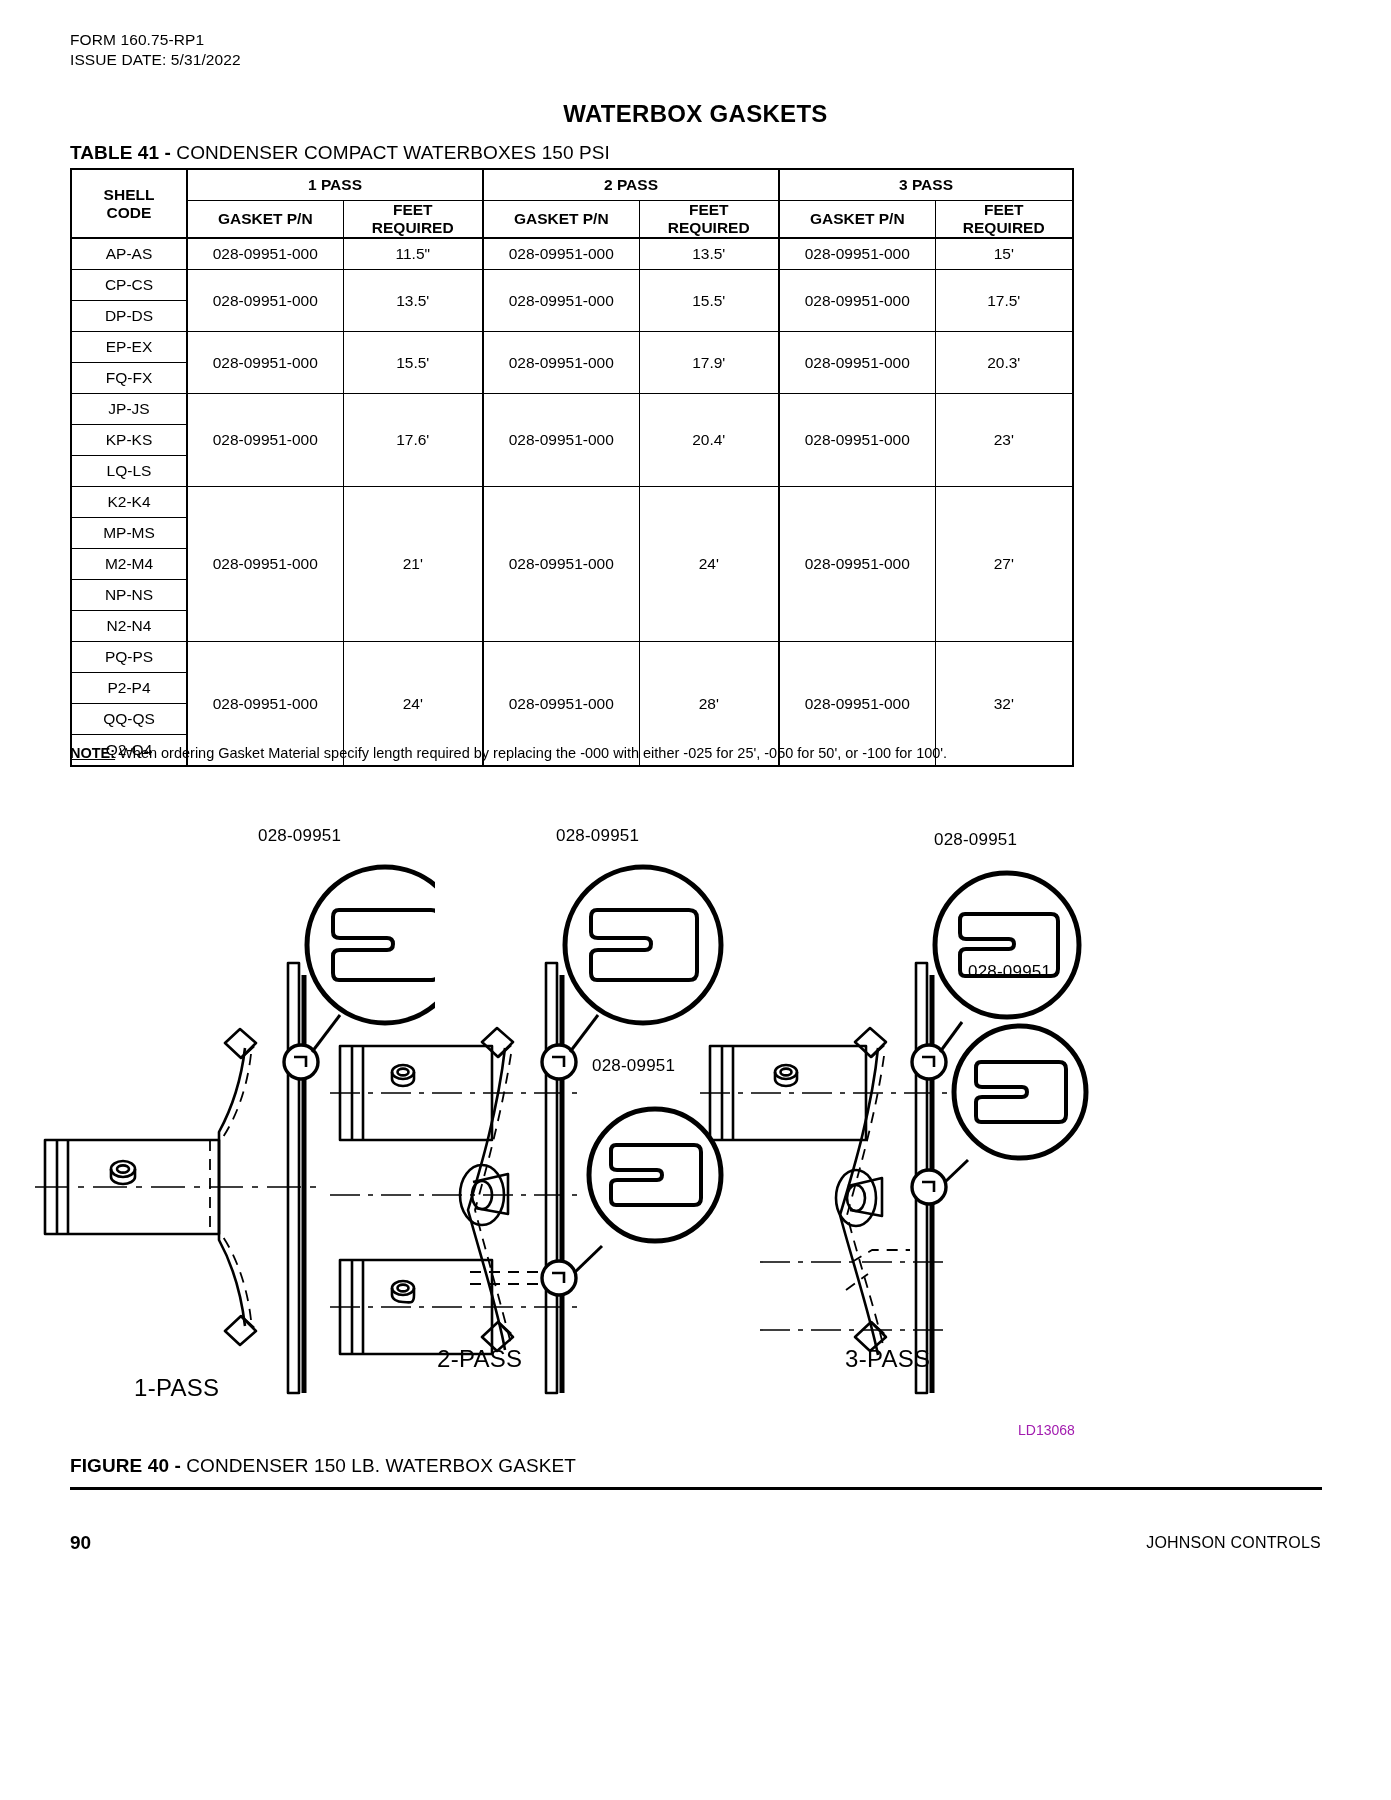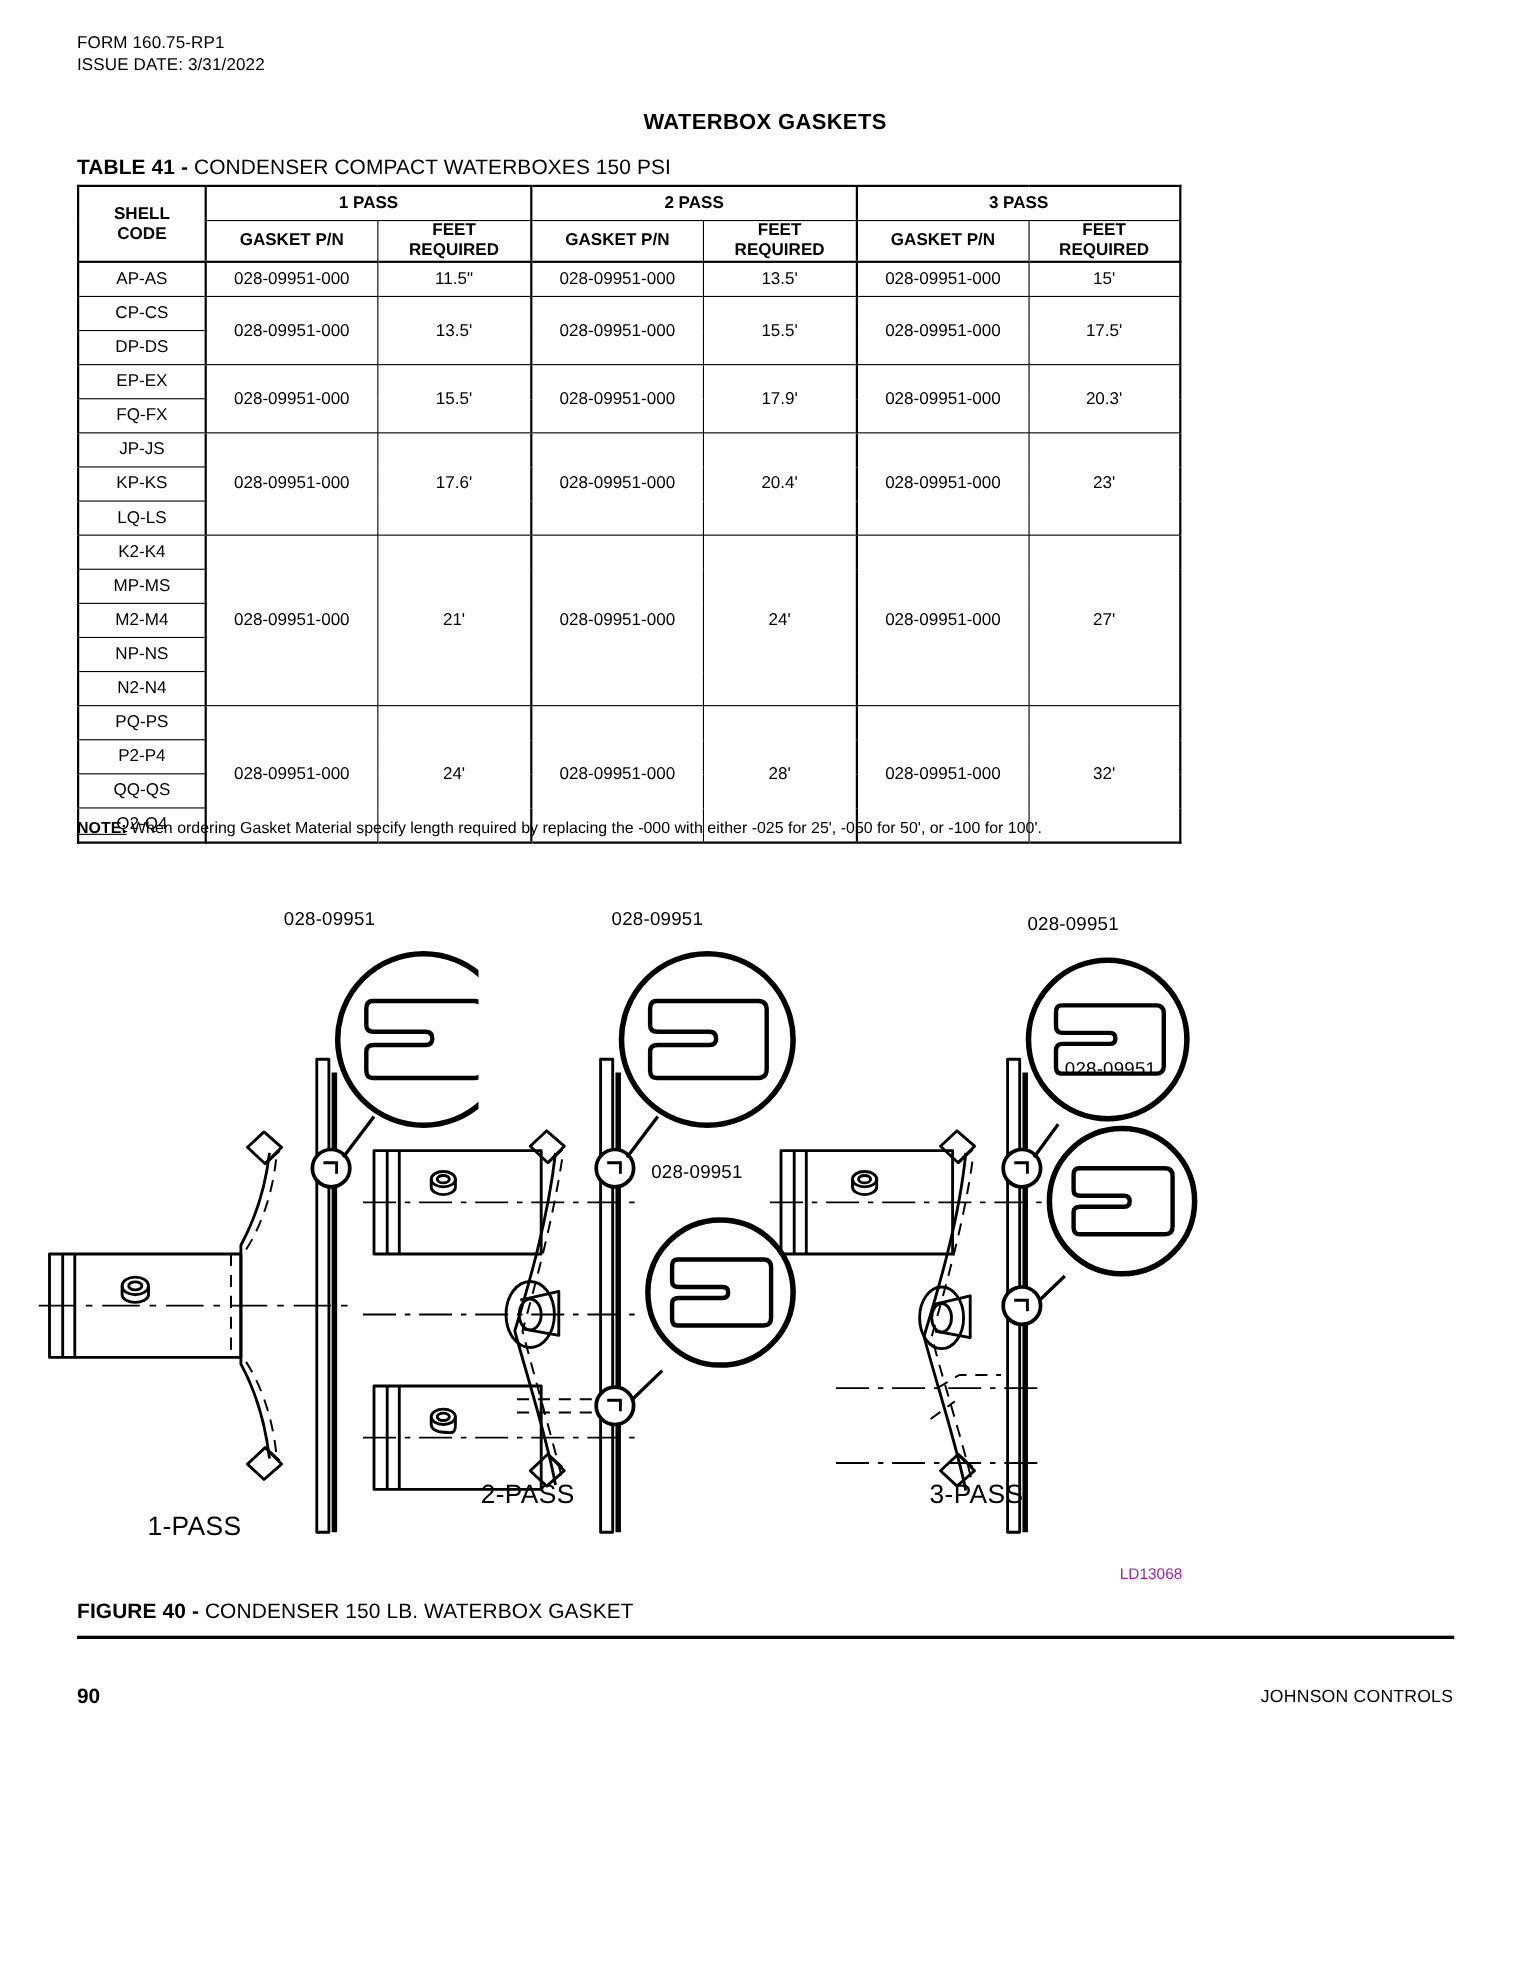--- a/index.html
+++ b/index.html
@@ -11,21 +11,21 @@
     position:relative;
     overflow:hidden;
   }
   .page { position:absolute; left:0; top:0; width:1391px; height:1540px; }
 
   
   .doc-header { position:absolute; left:70px; top:30px; font-size:15.5px; line-height:20px; letter-spacing:.1px; }
 
   .page-title {
     position:absolute; left:0; top:100px; width:1391px;
-    text-align:center; font-size:20px; font-weight:bold; letter-spacing:.3px;
+    text-align:center; font-size:24px; font-weight:bold; letter-spacing:.3px;
   }
 
   .table-caption { position:absolute; left:70px; top:142px; font-size:19px; letter-spacing:.1px; white-space:nowrap; }
   .table-caption b { font-weight:bold; }
 
   
   .tbl-wrap { position:absolute; left:70px; top:168px; width:1002px; }
   table.gk { border-collapse:collapse; width:1002px; table-layout:fixed;padding-left:48px; }
   table.gk td, table.gk th {
     border:1px solid #000; padding:0; margin:0;
@@ -63,21 +63,21 @@
 
   svg { display:block; }
 </style>
 </head>
 <body>
 
 <div class="page">
 
   <div class="doc-header">
     <div>FORM 160.75-RP1</div>
-    <div>ISSUE DATE: 3/31/2022</div>
+    <div>ISSUE DATE: 5/31/2022</div>
   </div>
 
   <div class="page-title">WATERBOX GASKETS</div>
 
   <div class="table-caption">
     <b>TABLE 41 - </b><span>CONDENSER COMPACT WATERBOXES 150 PSI</span>
   </div>
 
   <div class="tbl-wrap">
     <table class="gk">

